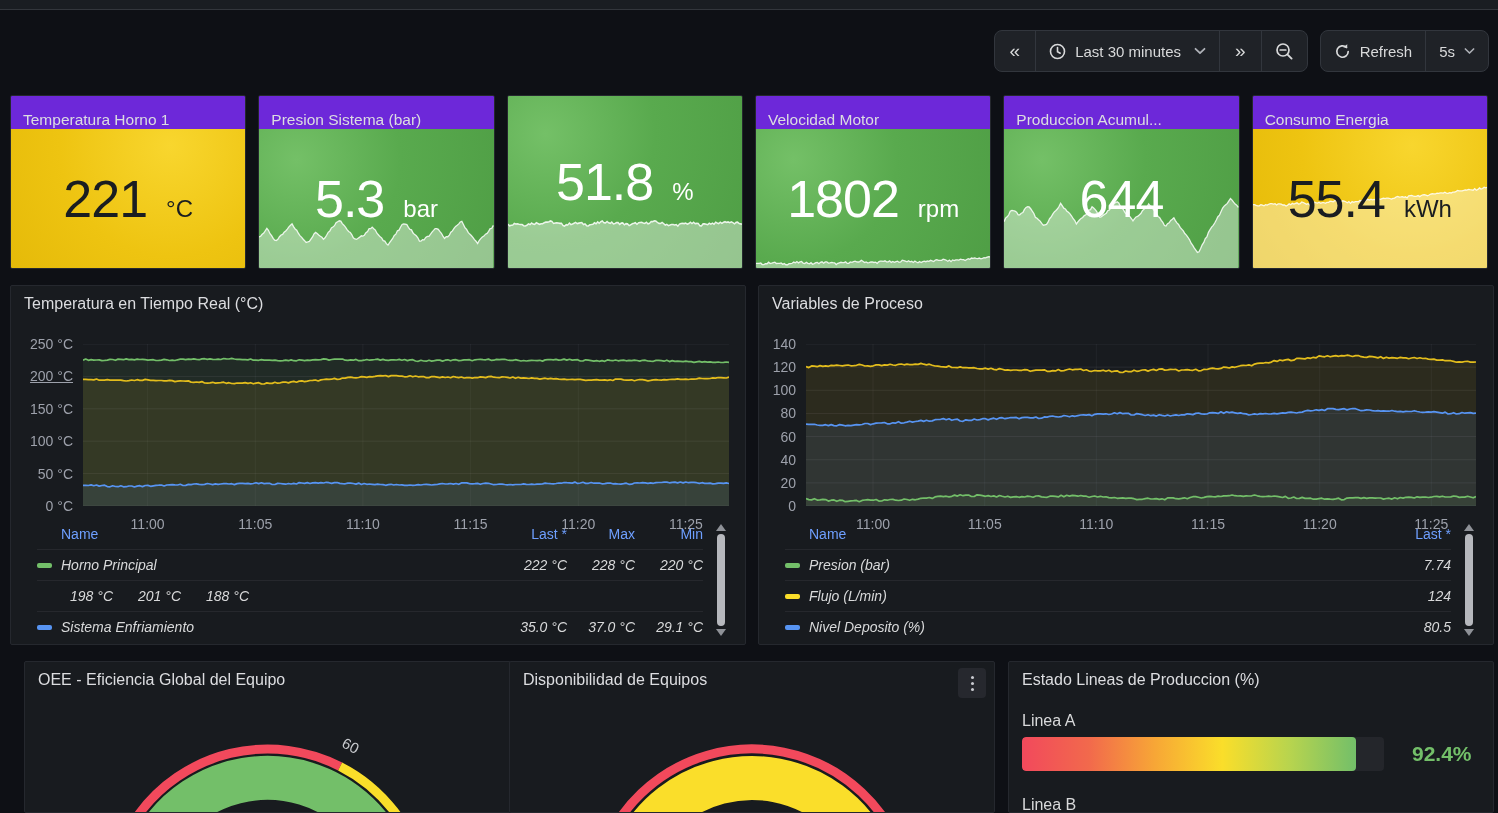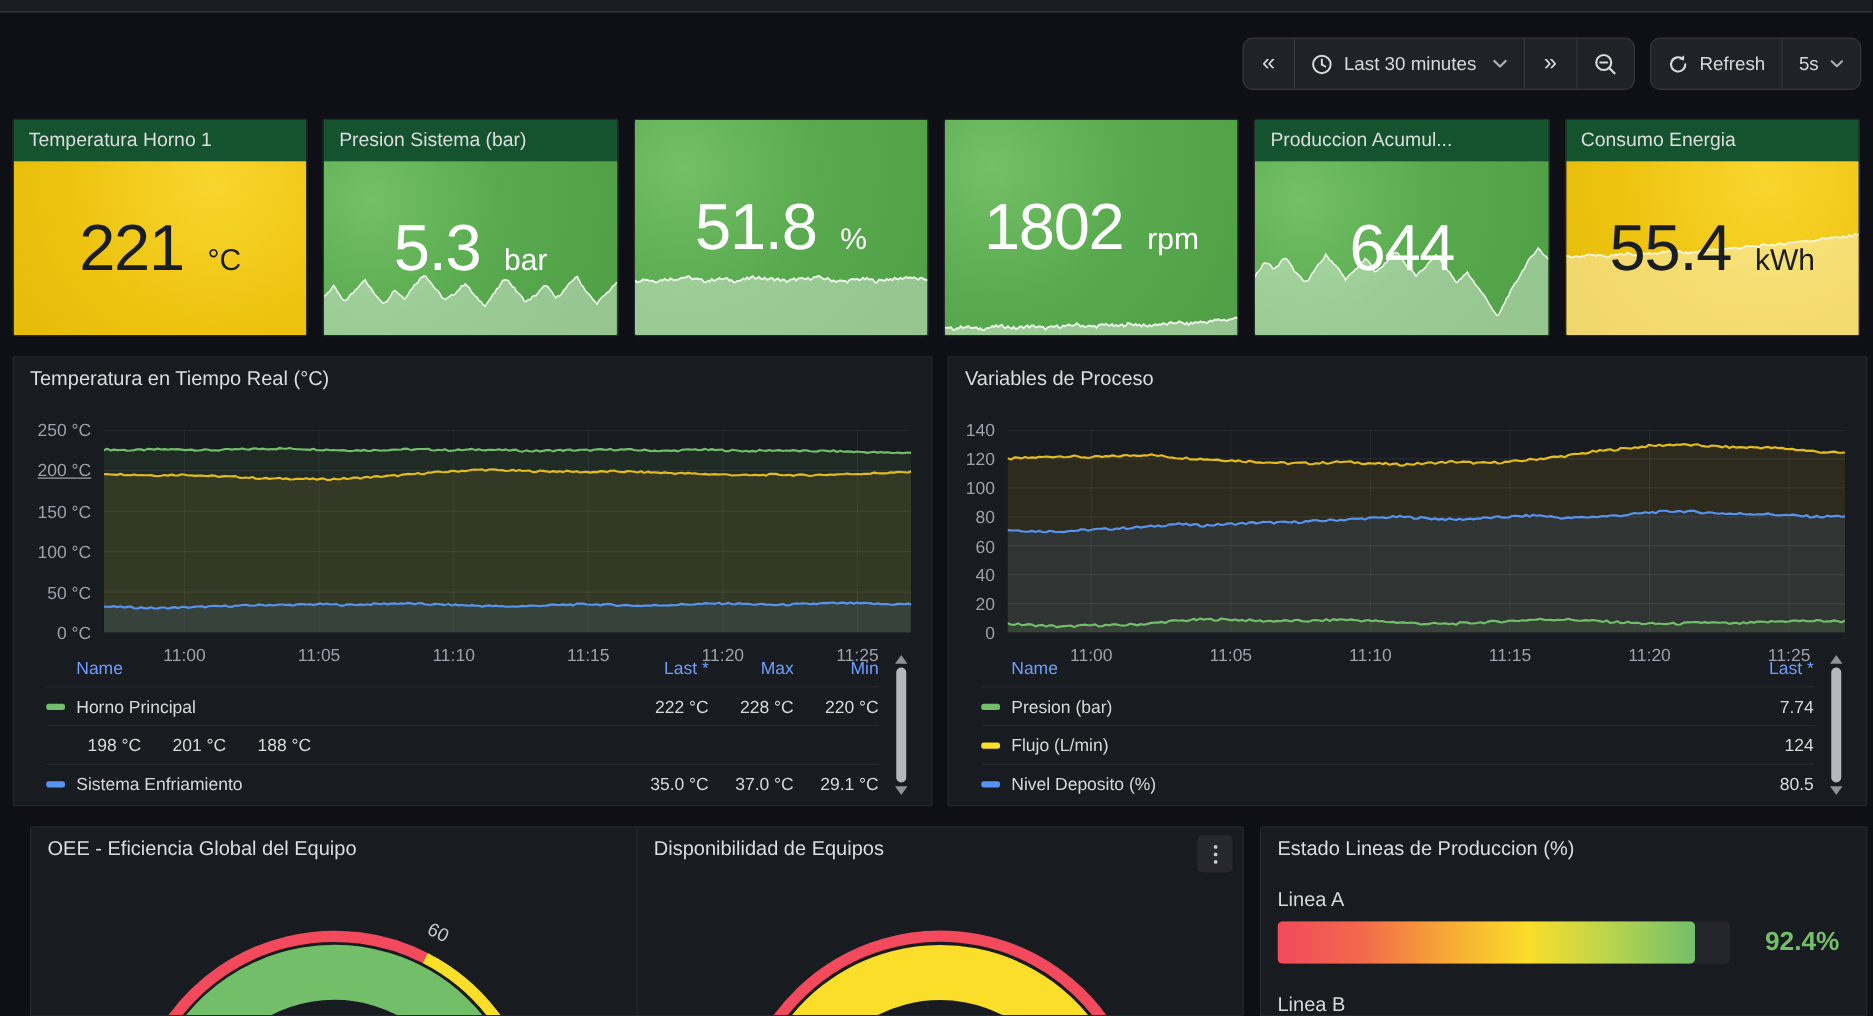--- a/index.html
+++ b/index.html
@@ -12,39 +12,39 @@
   .tb-btn{display:flex;align-items:center;gap:9px;height:40px;padding:0 13px;color:#d8d9da;font-size:15px;font-weight:500;cursor:pointer;box-sizing:border-box;}
   .tb-btn + .tb-btn{border-left:1px solid #32363d;}
   .tb-btn svg{display:block;}
   .guillemet{font-size:19px;line-height:40px;padding:0 2px;}
   
   .panel{position:absolute;background:#181b1f;border:1px solid #25282e;border-radius:2px;box-sizing:border-box;}
   .panel-title{position:absolute;top:9px;left:13px;font-size:16px;font-weight:500;color:#dcdde0;white-space:nowrap;cursor:pointer;}
   
   #stats-row{position:absolute;left:10px;top:95px;width:1478px;height:174px;display:flex;gap:12px;}
   .stat-panel{flex:1;position:relative;background:#181b1f;border:1px solid #25282e;border-radius:2px;overflow:hidden;display:flex;flex-direction:column;}
-  .stat-head{height:33px;flex:none;display:flex;align-items:center;padding-left:12px;background:#14532d;}
+  .stat-head{height:33px;flex:none;display:flex;align-items:flex-end;padding-left:12px;background:#6d28d9;}
   .stat-head span{font-size:15.5px;font-weight:500;color:#dcdde0;white-space:nowrap;overflow:hidden;text-overflow:ellipsis;}
   .stat-body{position:relative;flex:1;display:flex;align-items:center;justify-content:center;}
   .stat-body.theme-green{background:radial-gradient(circle at 16% 22%, #74c067 0%, #59aa4e 46%, #4f9e45 100%);}
   .stat-body.theme-yellow{background:radial-gradient(circle at 68% 12%, #f8d62e 0%, #eec411 55%, #e5ba09 100%);}
   .stat-value{position:relative;z-index:2;display:flex;align-items:baseline;gap:19px;line-height:1;}
   .stat-value .num{font-size:52px;font-weight:500;letter-spacing:-1px;}
   .stat-value .unit{font-size:24px;font-weight:500;}
   .theme-green .stat-value{color:#ffffff;}
   .theme-yellow .stat-value{color:#1a1d21;}
   .spark{position:absolute;left:0;bottom:0;width:100%;height:100%;z-index:1;}
   
   .yt{position:absolute;font-size:14px;color:#9da1ab;transform:translateY(-50%);white-space:nowrap;}
   .xt{position:absolute;font-size:14px;color:#9da1ab;transform:translateX(-50%);white-space:nowrap;}
   .plot-svg{position:absolute;}
   
   .legend{position:absolute;left:26px;right:42px;bottom:2px;}
   .lg-row{display:flex;align-items:center;height:30px;font-size:14px;color:#d8d9da;}
-  .lg-row + .lg-row{border-top:1px solid rgba(204,204,220,0.08);}
+  .lg-row + .lg-row{border-top:1px solid rgba(204,204,220,0.08);font-style:italic;}
   .lg-head{color:#6e9fff;font-weight:500;}
   .lg-name{display:flex;align-items:center;gap:9px;flex:1;min-width:0;cursor:pointer;}
   .swatch{width:15px;height:5px;border-radius:2px;flex:none;}
   .lg-col{text-align:right;flex:none;}
   .lg-head .lg-col,.lg-head .lg-name{cursor:pointer;}
   .lg-scroll{position:absolute;right:16px;bottom:8px;width:16px;height:112px;display:flex;flex-direction:column;align-items:center;}
   .sb-up,.sb-down{width:0;height:0;border-left:5px solid transparent;border-right:5px solid transparent;cursor:pointer;}
   .sb-up{border-bottom:7px solid #8e9197;}
   .sb-down{border-top:7px solid #8e9197;}
   .sb-thumb{flex:1;width:8px;margin:3px 0;background:#b6b8bd;border-radius:4px;cursor:pointer;}
@@ -154,20 +154,23 @@
             <path d="M0,141 L0.0,105.1 L1.6,106.4 L3.2,106.0 L4.8,105.8 L6.3,104.5 L7.9,104.9 L9.5,104.8 L11.1,105.2 L12.7,105.4 L14.3,105.4 L15.8,106.3 L17.4,106.5 L19.0,105.9 L20.6,104.8 L22.2,105.4 L23.8,104.1 L25.3,105.0 L26.9,105.2 L28.5,103.9 L30.1,104.5 L31.7,105.2 L33.3,104.7 L34.8,104.7 L36.4,103.9 L38.0,103.4 L39.6,103.4 L41.2,103.1 L42.8,102.4 L44.3,102.9 L45.9,104.5 L47.5,104.1 L49.1,103.9 L50.7,104.1 L52.3,104.4 L53.9,104.4 L55.4,106.2 L57.0,106.6 L58.6,105.5 L60.2,105.7 L61.8,104.1 L63.4,105.5 L64.9,105.0 L66.5,104.3 L68.1,103.6 L69.7,104.6 L71.3,104.2 L72.9,103.9 L74.4,103.7 L76.0,105.4 L77.6,104.8 L79.2,106.3 L80.8,106.6 L82.4,105.6 L83.9,105.4 L85.5,105.1 L87.1,103.9 L88.7,104.7 L90.3,103.2 L91.9,104.4 L93.4,103.1 L95.0,102.4 L96.6,103.9 L98.2,104.0 L99.8,102.8 L101.4,104.0 L103.0,104.4 L104.5,103.3 L106.1,104.8 L107.7,104.5 L109.3,103.7 L110.9,103.8 L112.5,105.3 L114.0,104.2 L115.6,104.0 L117.2,105.6 L118.8,104.6 L120.4,104.8 L122.0,106.3 L123.5,105.6 L125.1,104.7 L126.7,104.4 L128.3,103.9 L129.9,105.2 L131.5,103.9 L133.0,103.7 L134.6,103.5 L136.2,104.1 L137.8,104.4 L139.4,103.4 L141.0,104.8 L142.6,104.4 L144.1,102.9 L145.7,103.0 L147.3,102.3 L148.9,102.5 L150.5,103.6 L152.1,104.4 L153.6,104.5 L155.2,103.6 L156.8,104.6 L158.4,105.8 L160.0,105.2 L161.6,106.2 L163.1,105.8 L164.7,105.3 L166.3,105.3 L167.9,105.7 L169.5,105.4 L171.1,106.7 L172.6,105.0 L174.2,104.5 L175.8,104.3 L177.4,104.6 L179.0,104.1 L180.6,105.0 L182.1,104.6 L183.7,103.4 L185.3,104.6 L186.9,103.4 L188.5,104.6 L190.1,104.4 L191.7,104.5 L193.2,106.4 L194.8,106.5 L196.4,104.8 L198.0,104.8 L199.6,105.1 L201.2,105.5 L202.7,104.2 L204.3,105.0 L205.9,104.2 L207.5,105.1 L209.1,103.4 L210.7,104.1 L212.2,104.6 L213.8,103.4 L215.4,104.4 L217.0,103.5 L218.6,103.0 L220.2,103.6 L221.7,103.2 L223.3,103.8 L224.9,103.1 L226.5,103.8 L228.1,104.8 L229.7,103.6 L231.2,103.4 L232.8,104.5 L234.4,104.8 L236.0,104.9 L236,141 Z" fill="rgba(255,255,255,0.40)"></path>
             <path d="M0.0,105.1 L1.6,106.4 L3.2,106.0 L4.8,105.8 L6.3,104.5 L7.9,104.9 L9.5,104.8 L11.1,105.2 L12.7,105.4 L14.3,105.4 L15.8,106.3 L17.4,106.5 L19.0,105.9 L20.6,104.8 L22.2,105.4 L23.8,104.1 L25.3,105.0 L26.9,105.2 L28.5,103.9 L30.1,104.5 L31.7,105.2 L33.3,104.7 L34.8,104.7 L36.4,103.9 L38.0,103.4 L39.6,103.4 L41.2,103.1 L42.8,102.4 L44.3,102.9 L45.9,104.5 L47.5,104.1 L49.1,103.9 L50.7,104.1 L52.3,104.4 L53.9,104.4 L55.4,106.2 L57.0,106.6 L58.6,105.5 L60.2,105.7 L61.8,104.1 L63.4,105.5 L64.9,105.0 L66.5,104.3 L68.1,103.6 L69.7,104.6 L71.3,104.2 L72.9,103.9 L74.4,103.7 L76.0,105.4 L77.6,104.8 L79.2,106.3 L80.8,106.6 L82.4,105.6 L83.9,105.4 L85.5,105.1 L87.1,103.9 L88.7,104.7 L90.3,103.2 L91.9,104.4 L93.4,103.1 L95.0,102.4 L96.6,103.9 L98.2,104.0 L99.8,102.8 L101.4,104.0 L103.0,104.4 L104.5,103.3 L106.1,104.8 L107.7,104.5 L109.3,103.7 L110.9,103.8 L112.5,105.3 L114.0,104.2 L115.6,104.0 L117.2,105.6 L118.8,104.6 L120.4,104.8 L122.0,106.3 L123.5,105.6 L125.1,104.7 L126.7,104.4 L128.3,103.9 L129.9,105.2 L131.5,103.9 L133.0,103.7 L134.6,103.5 L136.2,104.1 L137.8,104.4 L139.4,103.4 L141.0,104.8 L142.6,104.4 L144.1,102.9 L145.7,103.0 L147.3,102.3 L148.9,102.5 L150.5,103.6 L152.1,104.4 L153.6,104.5 L155.2,103.6 L156.8,104.6 L158.4,105.8 L160.0,105.2 L161.6,106.2 L163.1,105.8 L164.7,105.3 L166.3,105.3 L167.9,105.7 L169.5,105.4 L171.1,106.7 L172.6,105.0 L174.2,104.5 L175.8,104.3 L177.4,104.6 L179.0,104.1 L180.6,105.0 L182.1,104.6 L183.7,103.4 L185.3,104.6 L186.9,103.4 L188.5,104.6 L190.1,104.4 L191.7,104.5 L193.2,106.4 L194.8,106.5 L196.4,104.8 L198.0,104.8 L199.6,105.1 L201.2,105.5 L202.7,104.2 L204.3,105.0 L205.9,104.2 L207.5,105.1 L209.1,103.4 L210.7,104.1 L212.2,104.6 L213.8,103.4 L215.4,104.4 L217.0,103.5 L218.6,103.0 L220.2,103.6 L221.7,103.2 L223.3,103.8 L224.9,103.1 L226.5,103.8 L228.1,104.8 L229.7,103.6 L231.2,103.4 L232.8,104.5 L234.4,104.8 L236.0,104.9 " fill="none" stroke="rgba(255,255,255,0.85)" stroke-width="1.3"></path>
           </svg>
           <div class="stat-value">
             <span class="num">51.8</span>
             <span class="unit">%</span>
           </div>
         </div>
       </div>
       <div class="stat-panel">
+        <div class="stat-head">
+          <span>Velocidad Motor</span>
+        </div>
         <div class="stat-body theme-green">
           <svg class="spark" viewBox="0 0 236 141" preserveAspectRatio="none">
             <path d="M0,141 L0.0,136.3 L1.6,136.2 L3.2,136.3 L4.8,135.9 L6.3,137.5 L7.9,137.6 L9.5,136.6 L11.1,136.7 L12.7,135.1 L14.3,136.5 L15.8,136.1 L17.4,135.6 L19.0,135.1 L20.6,136.4 L22.2,136.2 L23.8,136.2 L25.3,135.9 L26.9,137.3 L28.5,136.5 L30.1,137.7 L31.7,137.7 L33.3,136.6 L34.8,136.5 L36.4,136.2 L38.0,135.0 L39.6,135.7 L41.2,134.4 L42.8,135.8 L44.3,134.8 L45.9,134.4 L47.5,136.1 L49.1,136.4 L50.7,135.2 L52.3,136.3 L53.9,136.8 L55.4,135.6 L57.0,137.2 L58.6,136.6 L60.2,135.6 L61.8,135.4 L63.4,136.6 L64.9,135.3 L66.5,134.7 L68.1,136.1 L69.7,134.8 L71.3,134.7 L72.9,136.0 L74.4,135.7 L76.0,135.3 L77.6,135.6 L79.2,135.7 L80.8,137.5 L82.4,136.2 L83.9,135.7 L85.5,135.2 L87.1,135.6 L88.7,135.5 L90.3,134.6 L91.9,136.3 L93.4,136.2 L95.0,134.9 L96.6,135.3 L98.2,134.5 L99.8,134.1 L101.4,134.7 L103.0,134.9 L104.5,134.5 L106.1,133.2 L107.7,134.2 L109.3,135.4 L110.9,134.8 L112.5,135.7 L114.0,135.5 L115.6,134.9 L117.2,134.9 L118.8,135.4 L120.4,135.0 L122.0,136.3 L123.5,134.7 L125.1,134.1 L126.7,134.0 L128.3,134.3 L129.9,133.7 L131.5,134.8 L133.0,134.7 L134.6,133.8 L136.2,135.3 L137.8,134.3 L139.4,135.2 L141.0,134.5 L142.6,134.0 L144.1,135.3 L145.7,134.9 L147.3,133.1 L148.9,133.5 L150.5,134.0 L152.1,134.7 L153.6,133.7 L155.2,134.7 L156.8,134.2 L158.4,135.4 L160.0,133.9 L161.6,134.9 L163.1,135.7 L164.7,134.4 L166.3,135.4 L167.9,134.5 L169.5,134.0 L171.1,134.6 L172.6,133.9 L174.2,134.2 L175.8,133.2 L177.4,133.7 L179.0,134.4 L180.6,132.9 L182.1,132.5 L183.7,133.3 L185.3,133.3 L186.9,133.2 L188.5,132.1 L190.1,132.5 L191.7,133.1 L193.2,134.1 L194.8,132.9 L196.4,134.5 L198.0,132.8 L199.6,133.5 L201.2,132.7 L202.7,132.7 L204.3,133.0 L205.9,132.1 L207.5,132.6 L209.1,132.5 L210.7,133.4 L212.2,132.4 L213.8,131.5 L215.4,132.1 L217.0,130.9 L218.6,131.2 L220.2,130.7 L221.7,131.3 L223.3,131.4 L224.9,130.9 L226.5,131.7 L228.1,131.3 L229.7,130.6 L231.2,130.7 L232.8,129.9 L234.4,129.6 L236.0,129.7 L236,141 Z" fill="rgba(255,255,255,0.40)"></path>
             <path d="M0.0,136.3 L1.6,136.2 L3.2,136.3 L4.8,135.9 L6.3,137.5 L7.9,137.6 L9.5,136.6 L11.1,136.7 L12.7,135.1 L14.3,136.5 L15.8,136.1 L17.4,135.6 L19.0,135.1 L20.6,136.4 L22.2,136.2 L23.8,136.2 L25.3,135.9 L26.9,137.3 L28.5,136.5 L30.1,137.7 L31.7,137.7 L33.3,136.6 L34.8,136.5 L36.4,136.2 L38.0,135.0 L39.6,135.7 L41.2,134.4 L42.8,135.8 L44.3,134.8 L45.9,134.4 L47.5,136.1 L49.1,136.4 L50.7,135.2 L52.3,136.3 L53.9,136.8 L55.4,135.6 L57.0,137.2 L58.6,136.6 L60.2,135.6 L61.8,135.4 L63.4,136.6 L64.9,135.3 L66.5,134.7 L68.1,136.1 L69.7,134.8 L71.3,134.7 L72.9,136.0 L74.4,135.7 L76.0,135.3 L77.6,135.6 L79.2,135.7 L80.8,137.5 L82.4,136.2 L83.9,135.7 L85.5,135.2 L87.1,135.6 L88.7,135.5 L90.3,134.6 L91.9,136.3 L93.4,136.2 L95.0,134.9 L96.6,135.3 L98.2,134.5 L99.8,134.1 L101.4,134.7 L103.0,134.9 L104.5,134.5 L106.1,133.2 L107.7,134.2 L109.3,135.4 L110.9,134.8 L112.5,135.7 L114.0,135.5 L115.6,134.9 L117.2,134.9 L118.8,135.4 L120.4,135.0 L122.0,136.3 L123.5,134.7 L125.1,134.1 L126.7,134.0 L128.3,134.3 L129.9,133.7 L131.5,134.8 L133.0,134.7 L134.6,133.8 L136.2,135.3 L137.8,134.3 L139.4,135.2 L141.0,134.5 L142.6,134.0 L144.1,135.3 L145.7,134.9 L147.3,133.1 L148.9,133.5 L150.5,134.0 L152.1,134.7 L153.6,133.7 L155.2,134.7 L156.8,134.2 L158.4,135.4 L160.0,133.9 L161.6,134.9 L163.1,135.7 L164.7,134.4 L166.3,135.4 L167.9,134.5 L169.5,134.0 L171.1,134.6 L172.6,133.9 L174.2,134.2 L175.8,133.2 L177.4,133.7 L179.0,134.4 L180.6,132.9 L182.1,132.5 L183.7,133.3 L185.3,133.3 L186.9,133.2 L188.5,132.1 L190.1,132.5 L191.7,133.1 L193.2,134.1 L194.8,132.9 L196.4,134.5 L198.0,132.8 L199.6,133.5 L201.2,132.7 L202.7,132.7 L204.3,133.0 L205.9,132.1 L207.5,132.6 L209.1,132.5 L210.7,133.4 L212.2,132.4 L213.8,131.5 L215.4,132.1 L217.0,130.9 L218.6,131.2 L220.2,130.7 L221.7,131.3 L223.3,131.4 L224.9,130.9 L226.5,131.7 L228.1,131.3 L229.7,130.6 L231.2,130.7 L232.8,129.9 L234.4,129.6 L236.0,129.7 " fill="none" stroke="rgba(255,255,255,0.85)" stroke-width="1.3"></path>
           </svg>
           <div class="stat-value">
             <span class="num">1802</span>
             <span class="unit">rpm</span>
           </div>
         </div>

